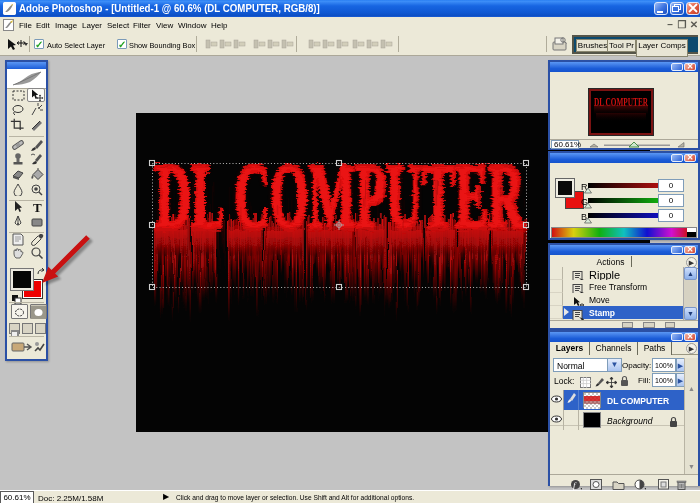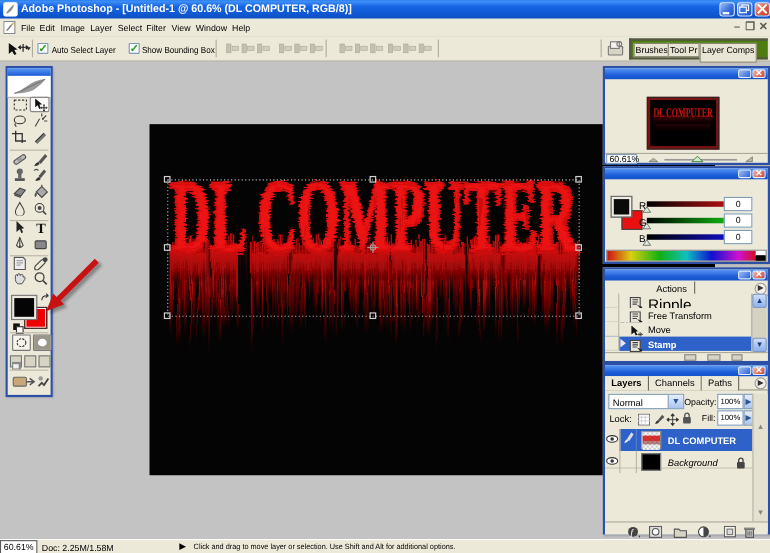--- a/index.html
+++ b/index.html
@@ -524,21 +524,21 @@
       </svg></div>
 <div class="sep" style="left:296px;"></div>
 <div class="sep" style="left:398px;"></div>
   <div class="sep" style="left:546px;"></div>
   <div class="abs" style="left:552px; top:3px;"><svg width="16" height="16">
         <rect x="1" y="6" width="13" height="8" rx="1" fill="#d8d4c4" stroke="#777"></rect>
         <rect x="3" y="2" width="8" height="6" fill="#f4f2ea" stroke="#777"></rect>
         <circle cx="11" cy="4" r="2.2" fill="none" stroke="#777"></circle>
         <path d="M12.5,5.5 l2,2" stroke="#777"></path>
       </svg></div>
-  <div class="abs" style="left:572px; top:2px; width:126px; height:19px; background:#4d7c0f; border:2px solid #555548; border-right:none;">
+  <div class="abs" style="left:572px; top:2px; width:126px; height:19px; background:#0c4a6e; border:2px solid #555548; border-right:none;">
     <div class="abs" style="left:2px; top:2px; width:33px; height:13px; border:1px solid #88856e; font-size:8px; text-align:center; line-height:12px; background:#e8e5d4;">Brushes</div>
     <div class="abs" style="left:33px; top:2px; width:29px; height:13px; border:1px solid #88856e; font-size:8px; text-align:center; line-height:12px; background:#e8e5d4;">Tool Pr</div>
     <div class="abs" style="left:62px; top:2px; width:52px; height:18px; border:1px solid #88856e; font-size:8px; text-align:center; line-height:12px; background:#e8e5d4; white-space:nowrap;">Layer Comps</div>
   </div>
 </div>
 
 <div id="toolbar" class="abs">
   <div class="ttop abs"></div>
   <div class="feather abs"><svg width="39" height="19">
         <path d="M6,16 C12,14 16,10 21,7 C26,4 31,3 34,3 C32,6 28,10 23,13 C18,15 12,16 8,16 Z" fill="#9a9a9a"></path>
@@ -744,21 +744,21 @@
     <div class="tab" style="left:40px; width:42px;">Actions</div>
     <div class="tabarrow">▶</div>
   </div>
   <div class="abs" style="left:0; top:22px; width:133px; height:13px; background:#ece9d8;">
 <div class="abs" style="left:0; top:0; width:13px; height:13px; background:#ece9d8; border-right:1px solid #b8b4a4; border-bottom:1px solid #d8d4c4;"></div>
 <div class="abs" style="left:22px; top:1px;"><svg width="13" height="11">
           <rect x="1" y="0.5" width="9" height="10" fill="#e8e5d8" stroke="#444"></rect>
           <path d="M3,2.5 h5 M3,4.5 h5 M3,6.5 h4" stroke="#444" stroke-width="1"></path>
           <path d="M7,7 l4,4 1,-2 Z" fill="#222"></path>
         </svg></div>
-<div class="abs" style="left:39px; top:2px; font-size:14px; color:#000; font-weight:normal;">Ripple</div>
+<div class="abs" style="left:39px; top:2px; font-size:11px; color:#000; font-weight:normal;">Ripple</div>
 </div>
 <div class="abs" style="left:0; top:35px; width:133px; height:13px; background:#ece9d8;">
 <div class="abs" style="left:0; top:0; width:13px; height:13px; background:#ece9d8; border-right:1px solid #b8b4a4; border-bottom:1px solid #d8d4c4;"></div>
 <div class="abs" style="left:22px; top:1px;"><svg width="13" height="11">
           <rect x="1" y="0.5" width="9" height="10" fill="#e8e5d8" stroke="#444"></rect>
           <path d="M3,2.5 h5 M3,4.5 h5 M3,6.5 h4" stroke="#444" stroke-width="1"></path>
           <path d="M7,7 l4,4 1,-2 Z" fill="#222"></path>
         </svg></div>
 <div class="abs" style="left:39px; top:2px; font-size:8.5px; color:#000; font-weight:normal;">Free Transform</div>
 </div>

